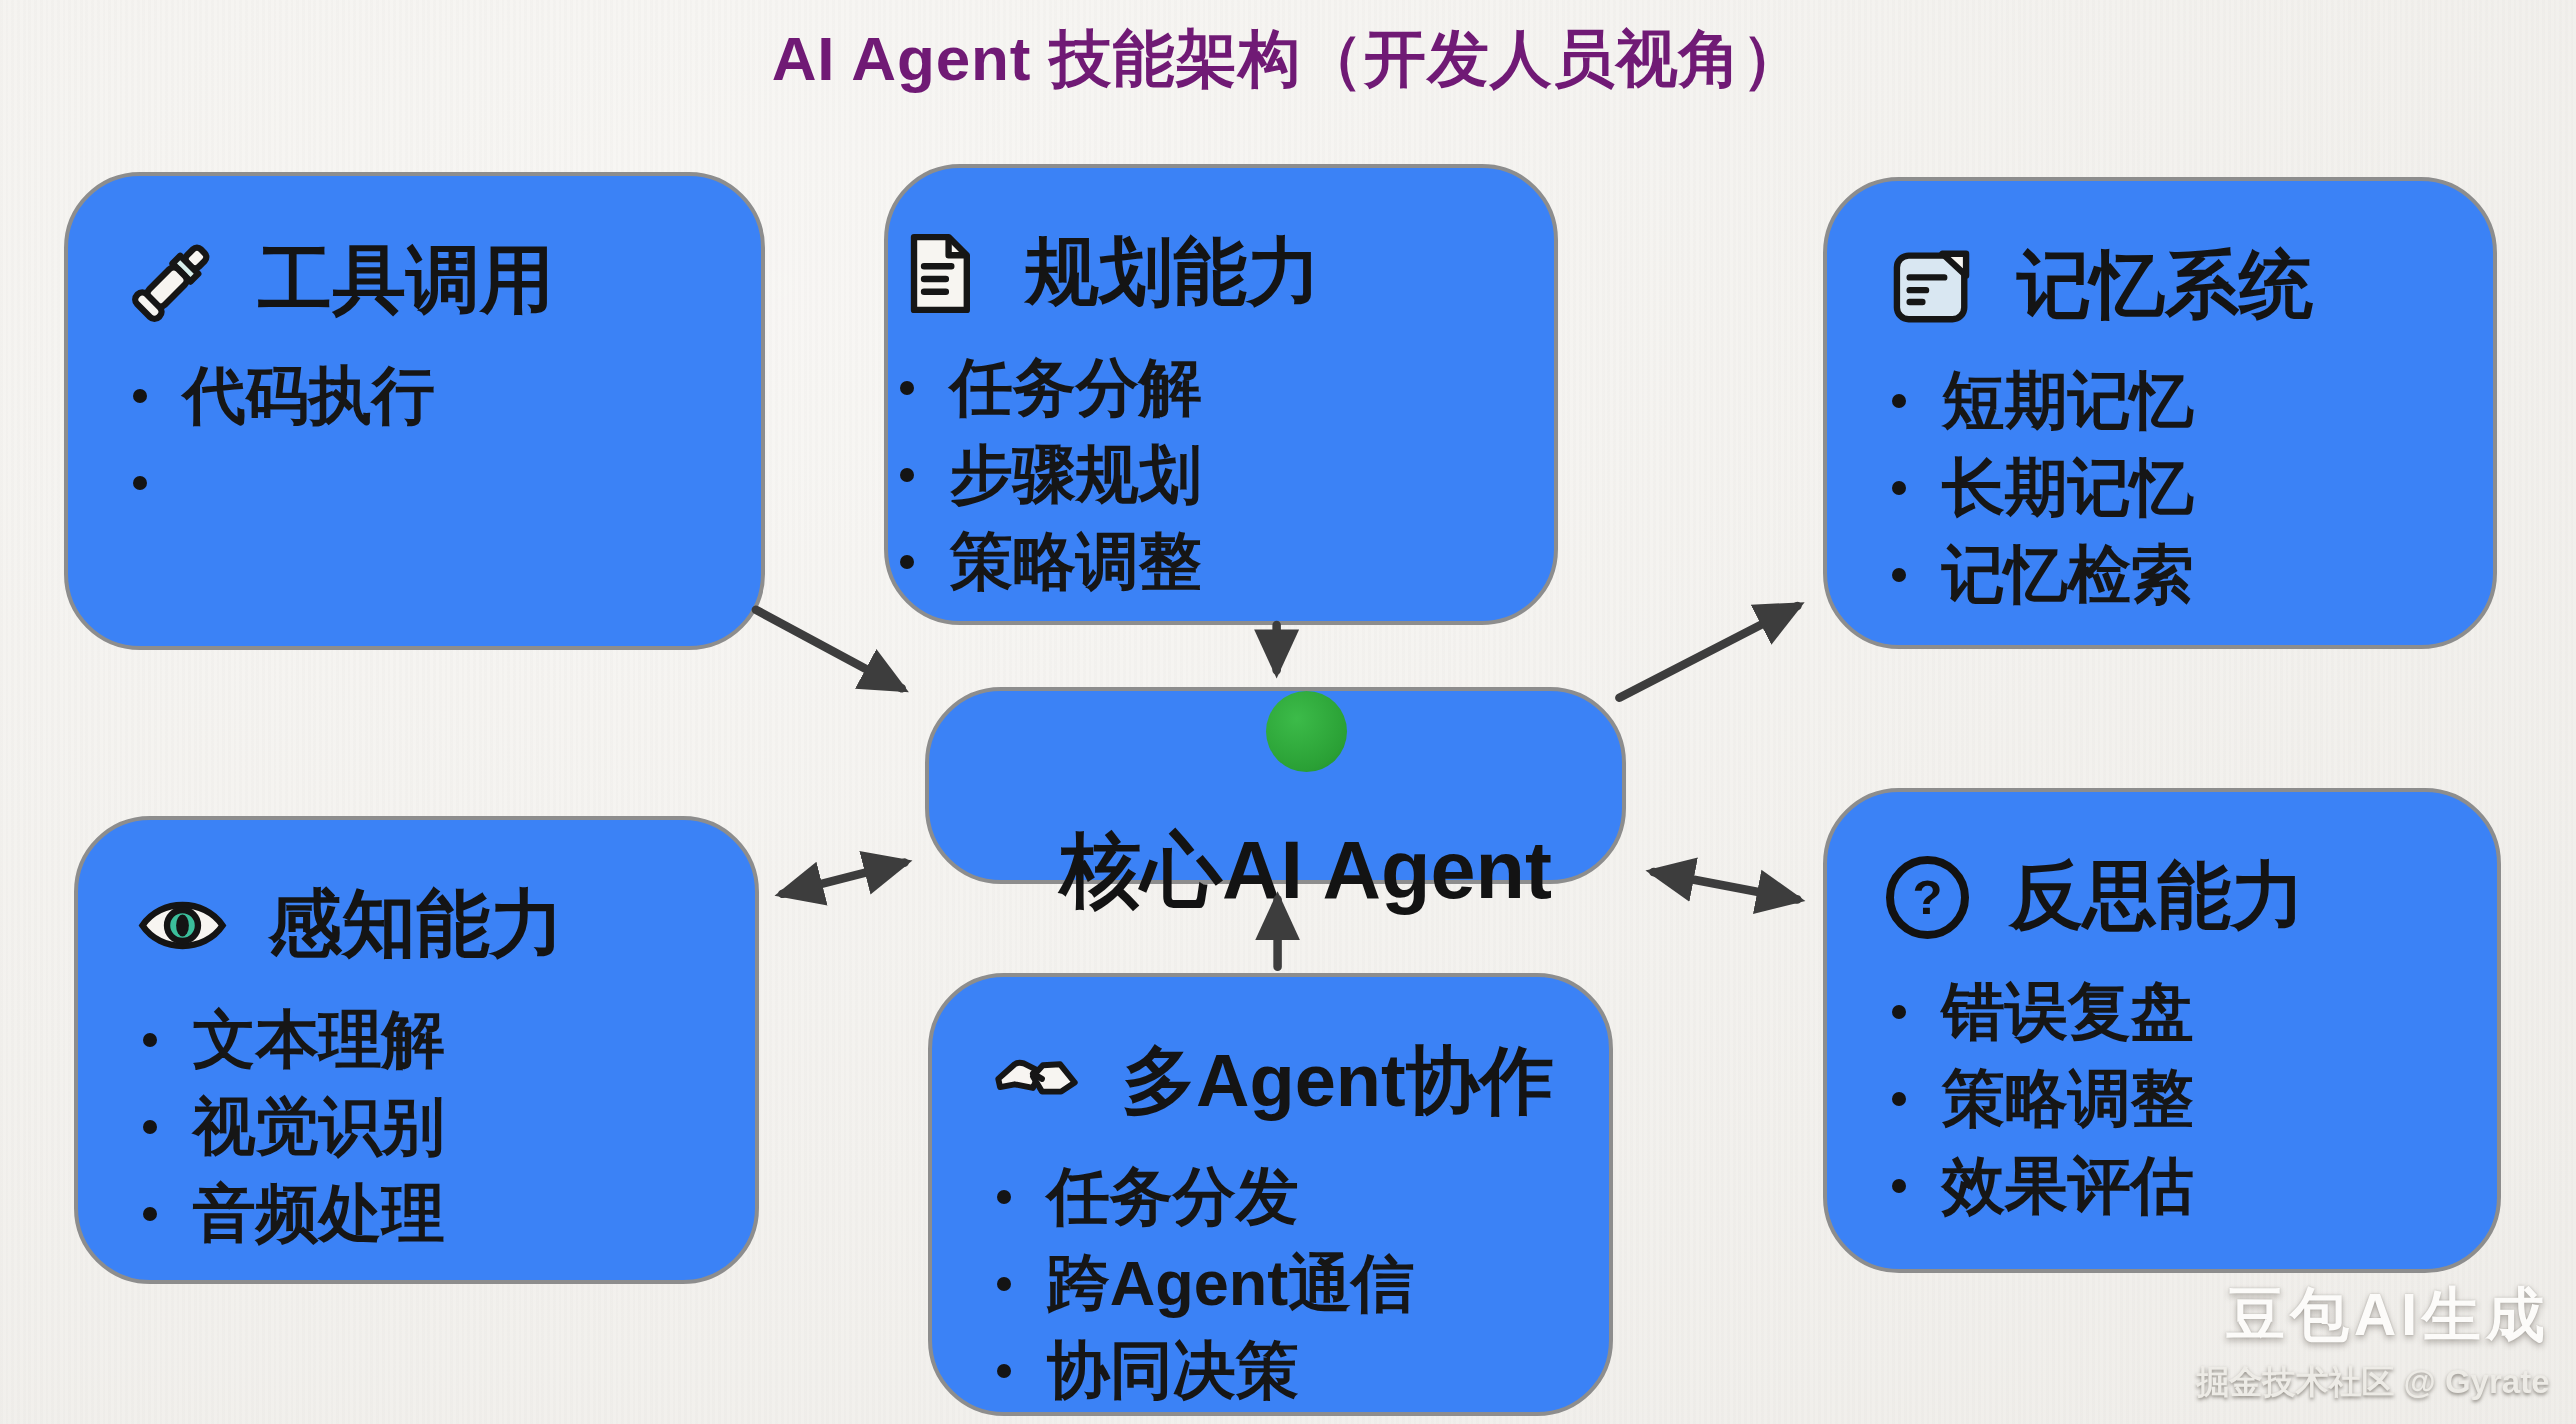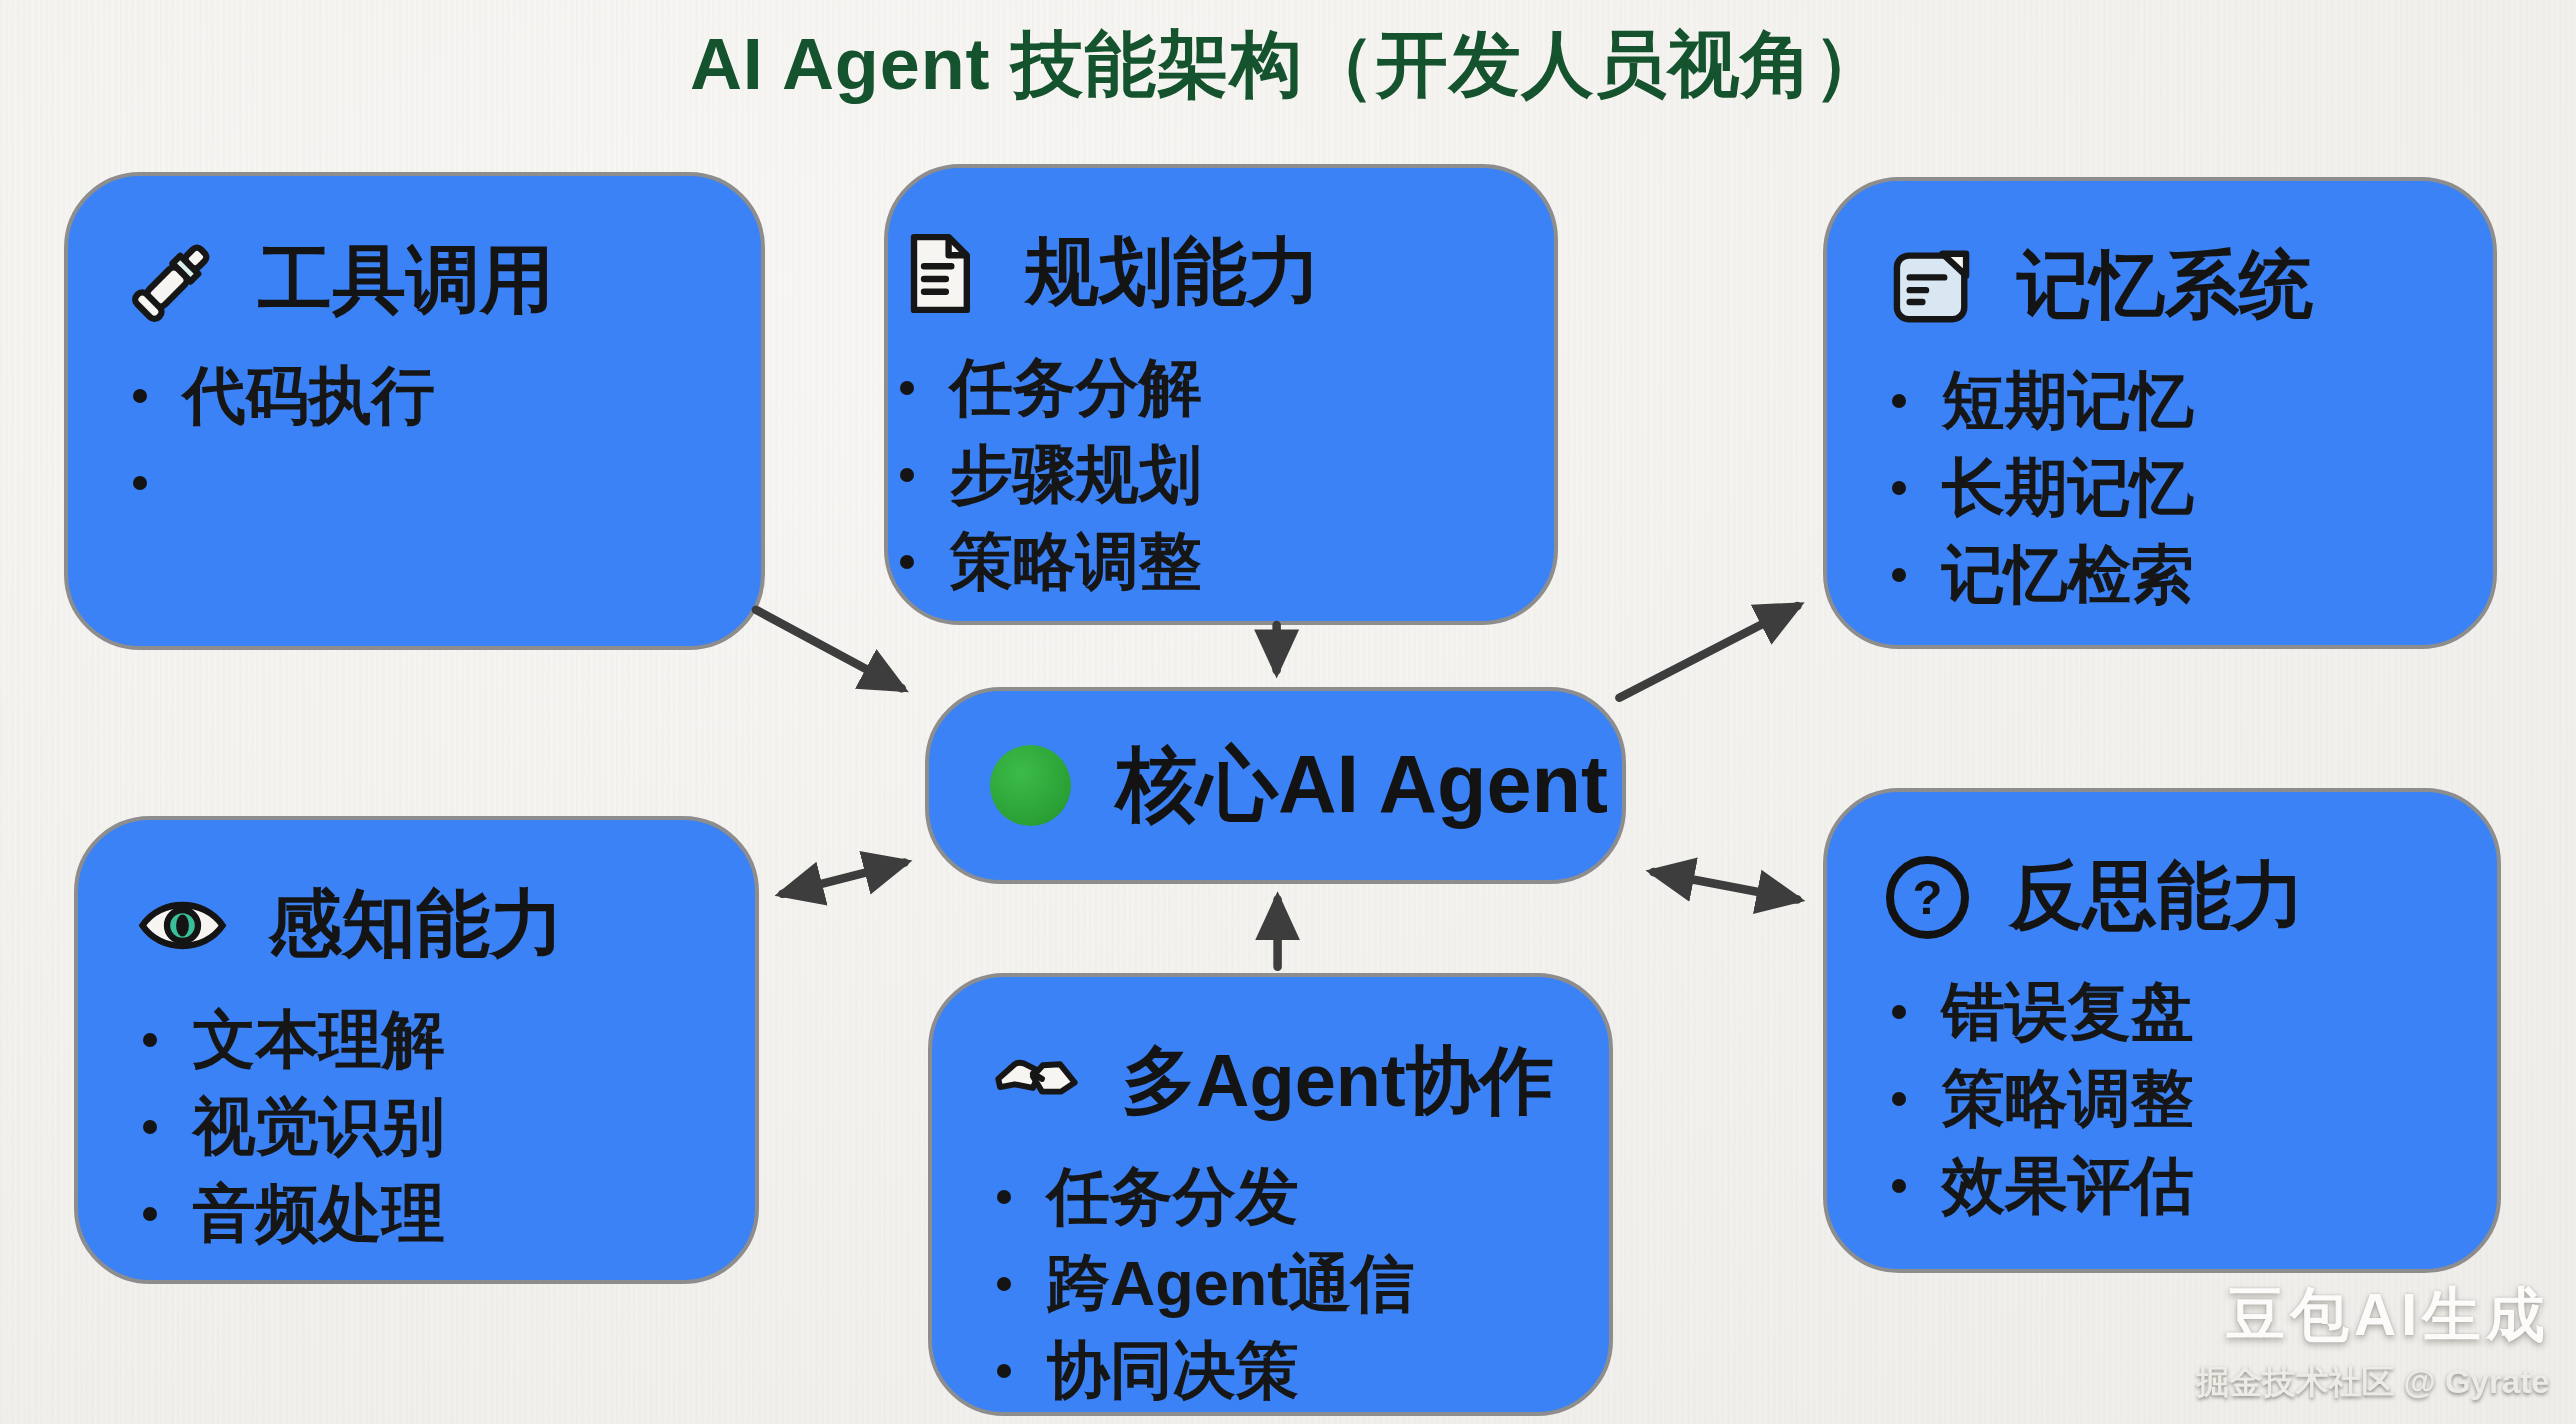--- a/index.html
+++ b/index.html
@@ -12,21 +12,21 @@
   
   #canvas::before{
     content:""; position:absolute; inset:0;
     background:
       repeating-linear-gradient(90deg, rgba(0,0,0,0.012) 0 2.8px, rgba(255,255,255,0.012) 2.8px 5.7px),
       radial-gradient(ellipse at 30% 20%, rgba(255,255,255,0.35), rgba(0,0,0,0.02));
     pointer-events:none;
   }
   .title{
     position:absolute; top:17px; left:0; width:100%;
-    text-align:center; font-size:72px; font-weight:800; color:#14532d;
+    text-align:center; font-size:62px; font-weight:800; color:#701a75;
     letter-spacing:0.9px; z-index:2;
   }
   .box{
     position:absolute; background:#3b82f6;
     border:4.7px solid #8d8d8d; border-radius:76px;
     padding:55px 38px 0 59px; z-index:2;
   }
   .box-header{ display:flex; align-items:center; gap:40px; margin-bottom:32px; }
   .box-title{ font-size:74px; font-weight:800; color:#141414; white-space:nowrap; }
   .icon{ width:91px; height:91px; flex:0 0 auto; display:flex; align-items:center; justify-content:center; }
@@ -162,21 +162,21 @@
           <span class="bullet"></span>
           <span class="item-text">长期记忆</span>
         </li>
       <li>
           <span class="bullet"></span>
           <span class="item-text">记忆检索</span>
         </li>
     </ul>
   </div>
 
-  <div class="box" id="box-core" style="left:925px; top:687px; width:701px; height:197px;">
+  <div class="box" id="box-core" style="left:925px; top:687px; width:701px; height:197px;flex-direction:column;">
     <span class="green-dot"></span>
     <span class="core-label">核心AI Agent</span>
   </div>
 
   <div class="box" id="box-perception" style="left:74px; top:816px; width:685px; height:468px;">
     <div class="box-header">
       <span class="icon">
         <svg viewBox="0 0 100 100">
           <g stroke="#141414" stroke-width="7" fill="#f7f5f1">
             <path d="M6,50 C26,20 74,20 94,50 C74,80 26,80 6,50 Z"></path>

